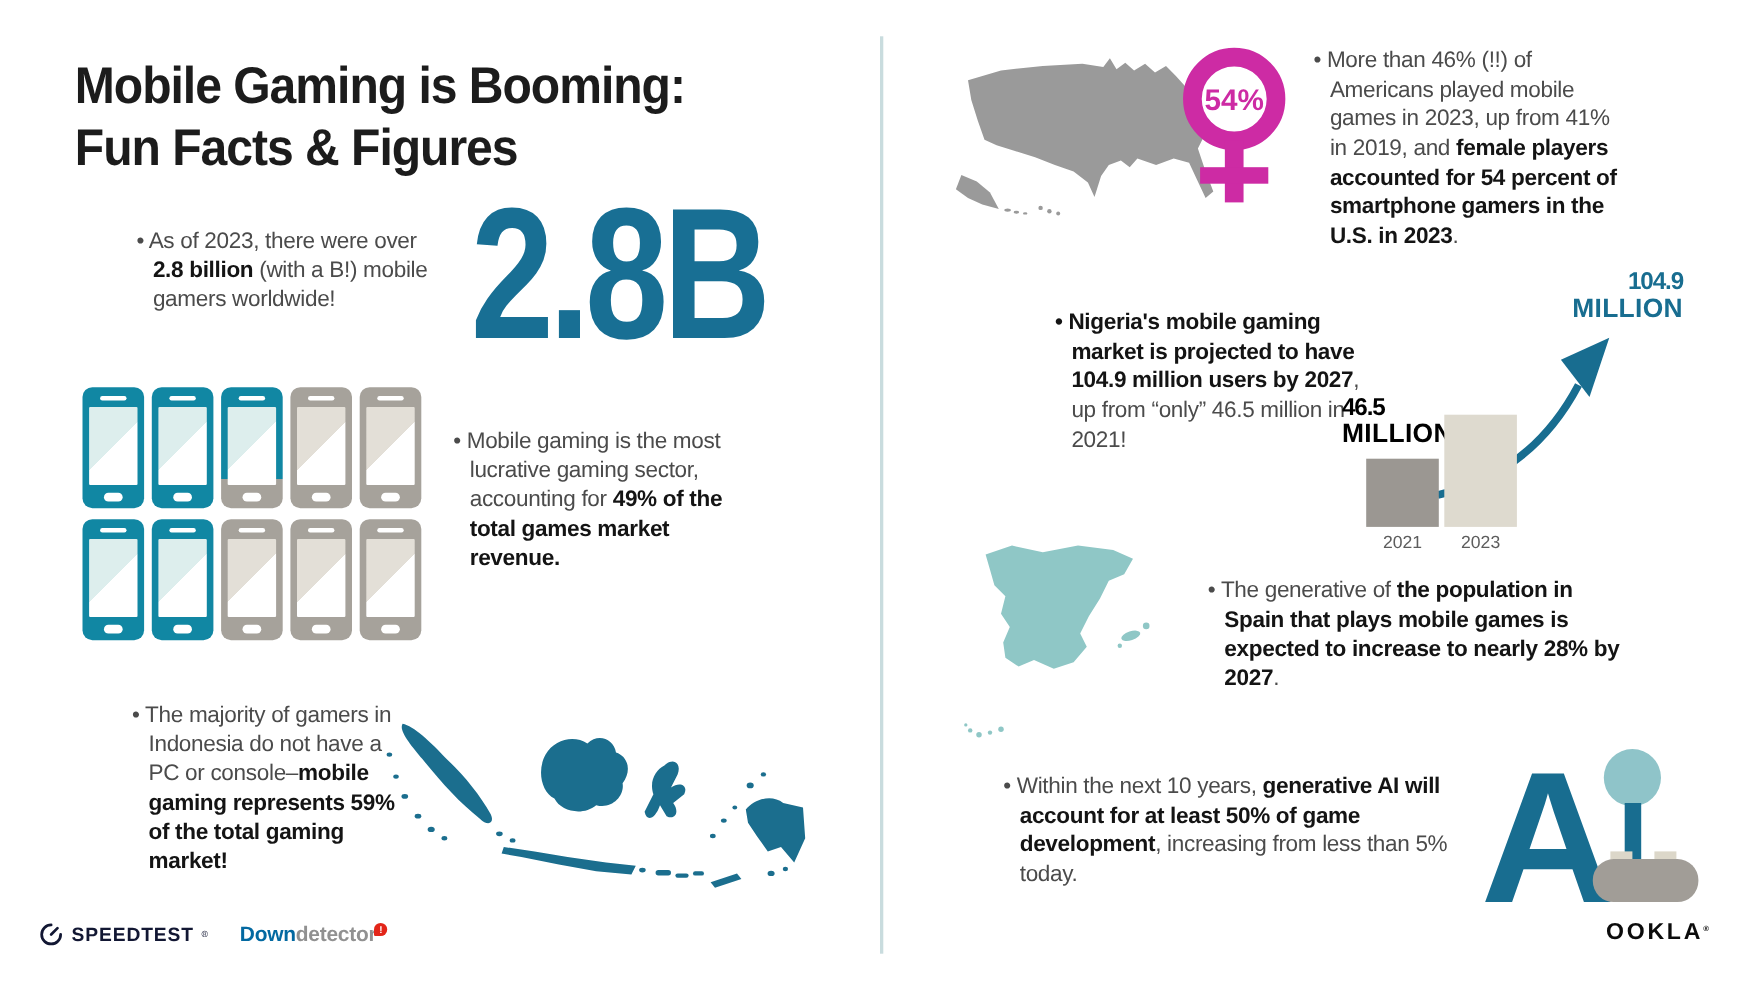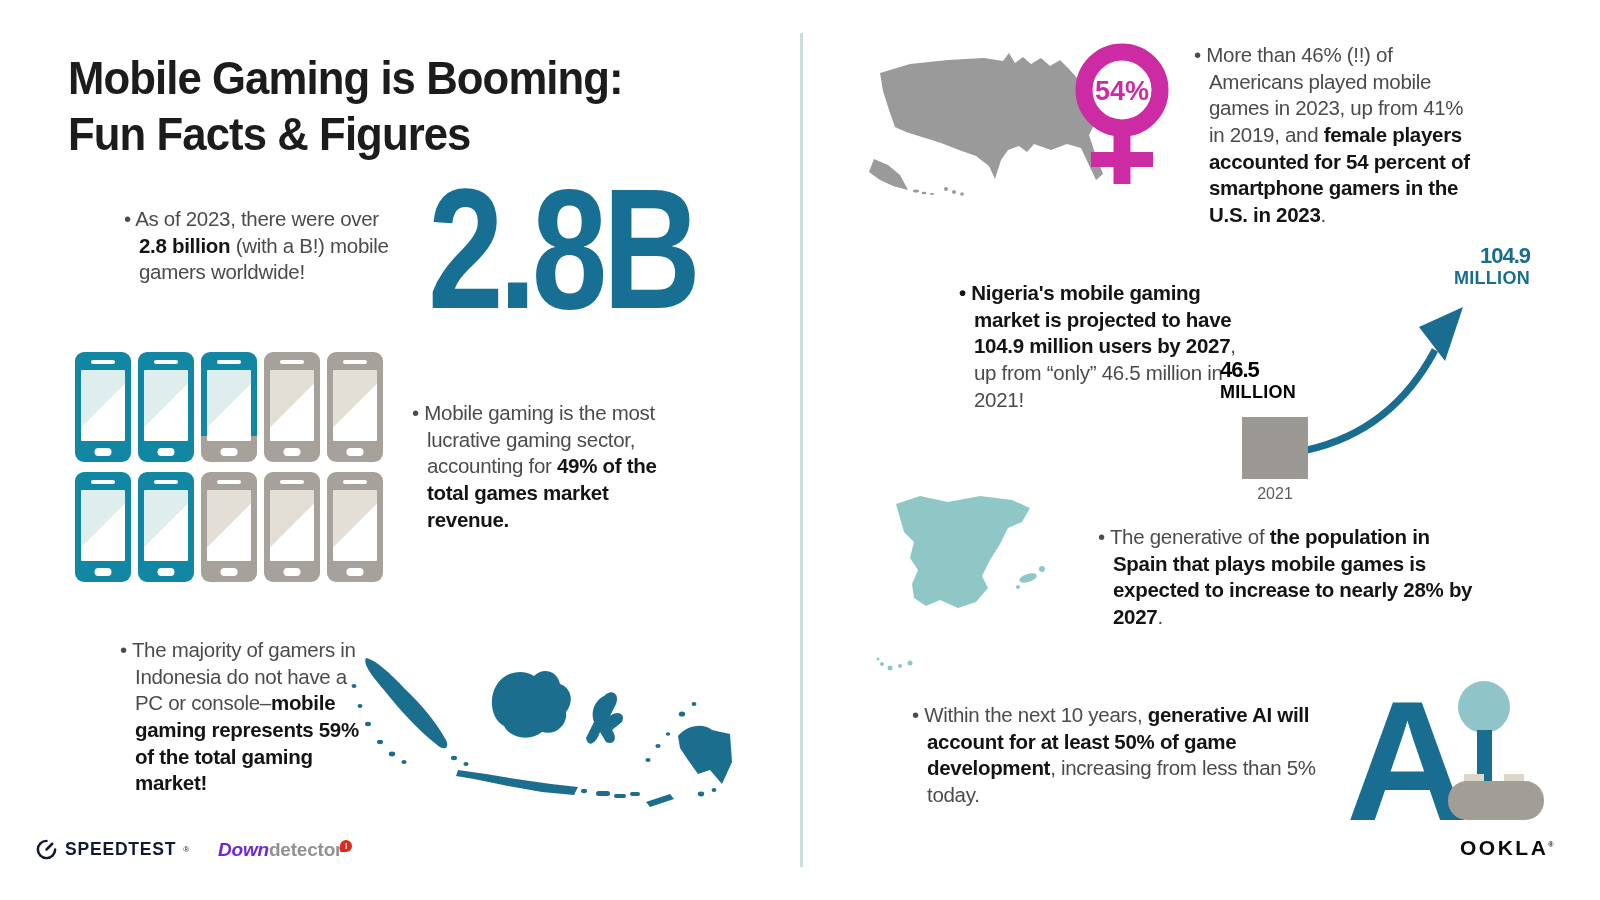--- a/index.html
+++ b/index.html
@@ -17,21 +17,21 @@
     font-size:47px;font-weight:700;line-height:1.2;color:#1c1c1c;
     letter-spacing:-1px;transform:scaleX(.93);transform-origin:left top;
   }
   
   .fact{
     margin:0;font-size:20.5px;line-height:1.3;color:#4b4b4b;
     letter-spacing:-.3px;padding-left:15px;text-indent:-15px;
   }
   .fact b{color:#141414;font-weight:700;}
   .pos-gamers{left:124px;top:206px;width:270px;}
-  .pos-revenue{left:412px;top:400px;width:252px;}
+  .pos-revenue{left:412px;top:388px;width:252px;}
   .pos-indonesia{left:120px;top:637px;width:240px;}
   .pos-usa{left:1194px;top:42px;width:272px;}
   .pos-nigeria{left:912px;top:280px;width:266px;margin-left:47px;}
   .pos-spain{left:1098px;top:524px;width:372px;}
   .pos-ai{left:912px;top:702px;width:402px;}
   
   .bignum{
     left:428px;top:164px;font-size:170px;font-weight:700;line-height:1;
     color:#186f94;letter-spacing:-6px;transform:scaleX(.8);transform-origin:left top;
   }
@@ -48,30 +48,30 @@
   .phone.gray .scr{background:linear-gradient(135deg,#e3dfd7 50%,#ffffff 50%);}
   .phone .hb{bottom:6px;left:50%;transform:translateX(-50%);width:17px;height:8px;border-radius:4px;background:#fff;}
   
   .chart{left:1220px;top:245px;width:312px;height:262px;}
   .chart .bars{position:absolute;left:22px;bottom:4px;display:flex;align-items:flex-end;gap:5px;}
   .chart .col{display:flex;flex-direction:column;align-items:center;width:66px;}
   .chart .bar{width:66px;}
   .chart .yr{font-size:16px;color:#5d5d5d;margin-top:5px;height:19px;line-height:19px;}
   .chart-label{position:absolute;font-weight:700;line-height:1;}
   .chart-label .num{font-size:22px;letter-spacing:-1px;}
-  .chart-label .unit{font-size:18px;letter-spacing:.3px;margin-top:2px;}
+  .chart-label .unit{font-size:24px;letter-spacing:.3px;margin-top:2px;}
   .chart-label.start{left:0;top:114px;color:#000000;}
   .chart-label.end{right:2px;top:0;color:#186d90;text-align:right;}
   .growth-arrow{position:absolute;left:75px;top:50px;}
   
   .brandbar{left:35px;top:838px;display:flex;align-items:center;gap:28px;}
   .speedtest{display:flex;align-items:center;gap:7px;color:#121733;font-weight:700;font-size:17.5px;letter-spacing:.8px;}
   .speedtest sup{font-size:8px;font-weight:400;}
   .downdetector{font-size:19px;font-weight:700;letter-spacing:-.2px;}
-  .dd-down{color:#6d28d9;font-style:italic;}
+  .dd-down{color:#0369a1;}
   .dd-rest{color:#919191;}
   .dd-badge{display:inline-flex;align-items:center;justify-content:center;width:12px;height:12px;
     border-radius:50% 50% 50% 10%;background:#e32619;color:#fff;font-size:9px;font-weight:700;
     position:relative;top:-7px;left:-2px;}
   .ookla{left:1460px;top:836px;font-size:21px;font-weight:600;letter-spacing:2.5px;color:#0b0b0b;}
   .ookla sup{font-size:7px;}
 </style>
 </head>
 <body>
 
@@ -205,20 +205,24 @@
   </div>
   <svg class="growth-arrow" width="180" height="170" viewBox="0 0 180 170">
     <path d="M12,155 C70,142 112,108 140,55" fill="none" stroke="#186d90" stroke-width="7"></path>
     <polygon points="168,12 124,32 150,66" fill="#186d90"></polygon>
   </svg>
   <div class="bars">
       <div class="col">
         <div class="bar" title="46.5 million users" style="height: 62px; background: rgb(155, 151, 146);"></div>
         <div class="yr">2021</div>
       </div>
+      <div class="col">
+        <div class="bar" title="66 million users" style="height: 102px; background: rgb(222, 218, 207);"></div>
+        <div class="yr">2023</div>
+      </div>
     </div>
 </div>
 
 <svg class="abs" style="left:876px;top:468px;" width="190" height="215" viewBox="0 0 190 215">
   <g fill="#8fc7c6">
     <path d="M20,36 L44,28 L72,34 L104,28 L136,32 L154,40 L146,54 L132,60 L124,76 L114,92 L106,108 L112,120 L100,134 L82,140 L64,132 L50,138 L38,130 L36,116 L42,102 L34,90 L38,74 L28,64 L24,50 Z"></path>
     <ellipse cx="152" cy="110" rx="9" ry="4" transform="rotate(-18 152 110)"></ellipse>
     <circle cx="166" cy="101" r="3"></circle>
     <circle cx="142" cy="119" r="2"></circle>
     <circle cx="6" cy="196" r="2"></circle>

